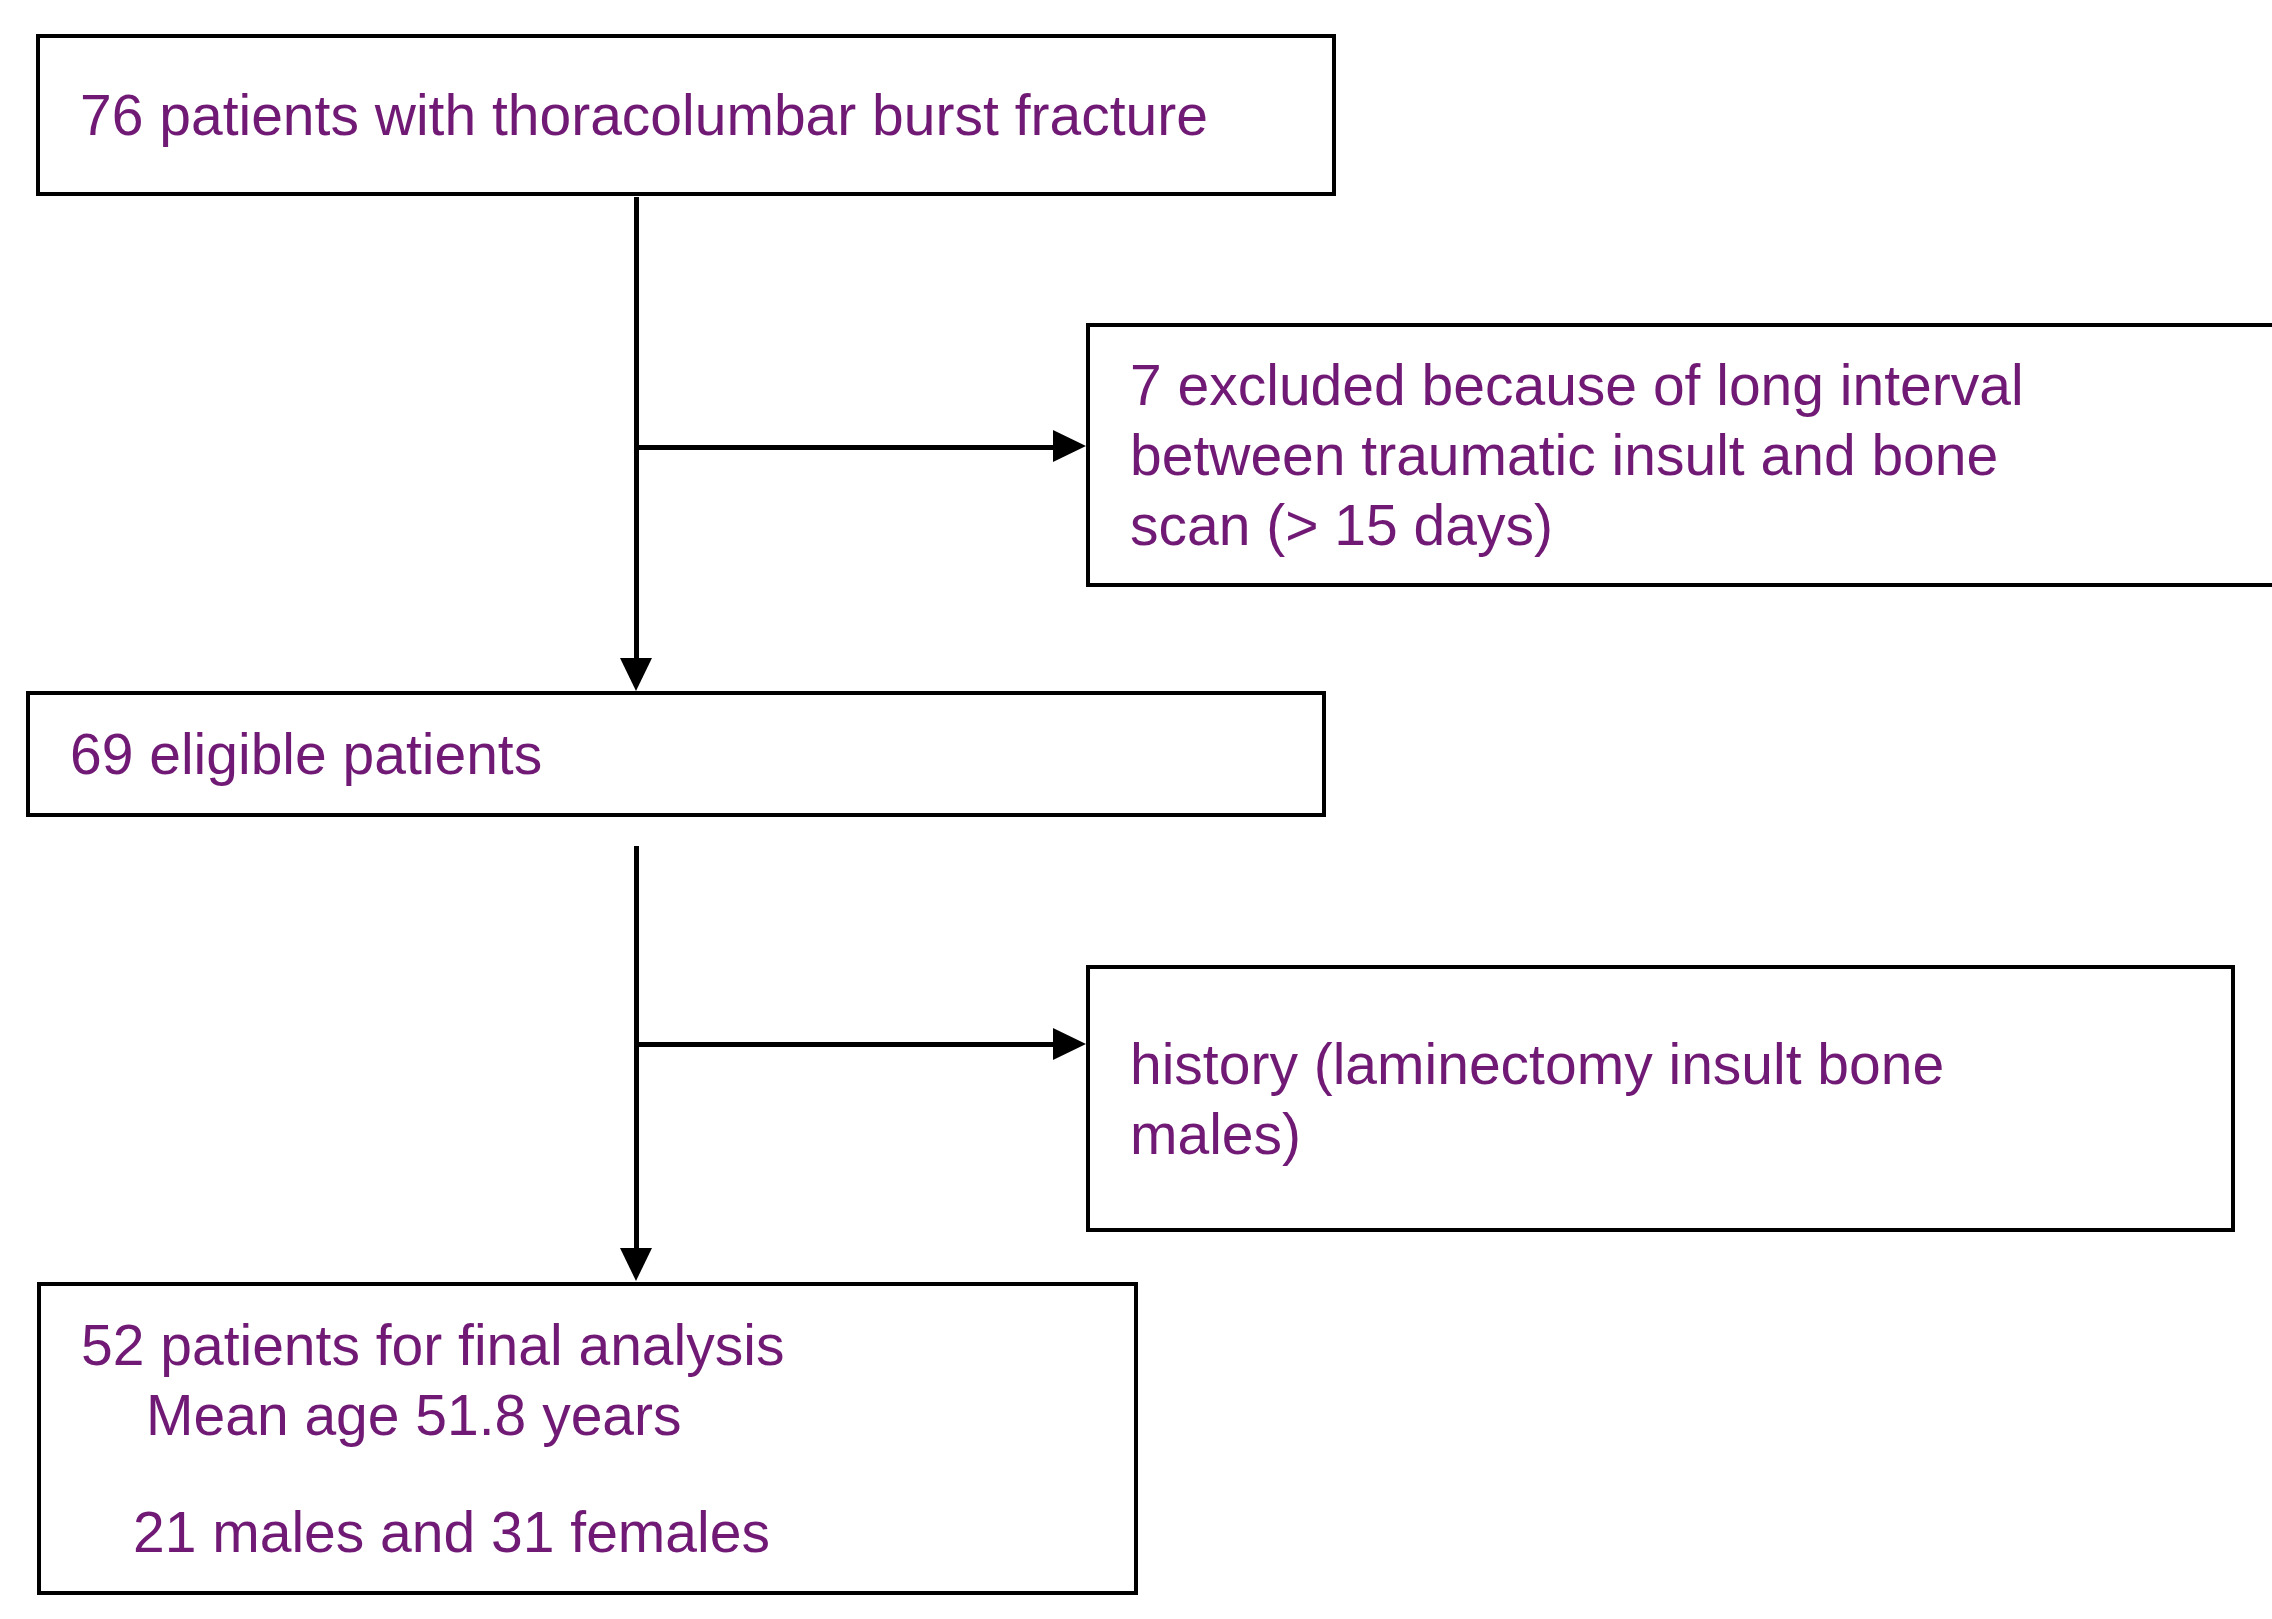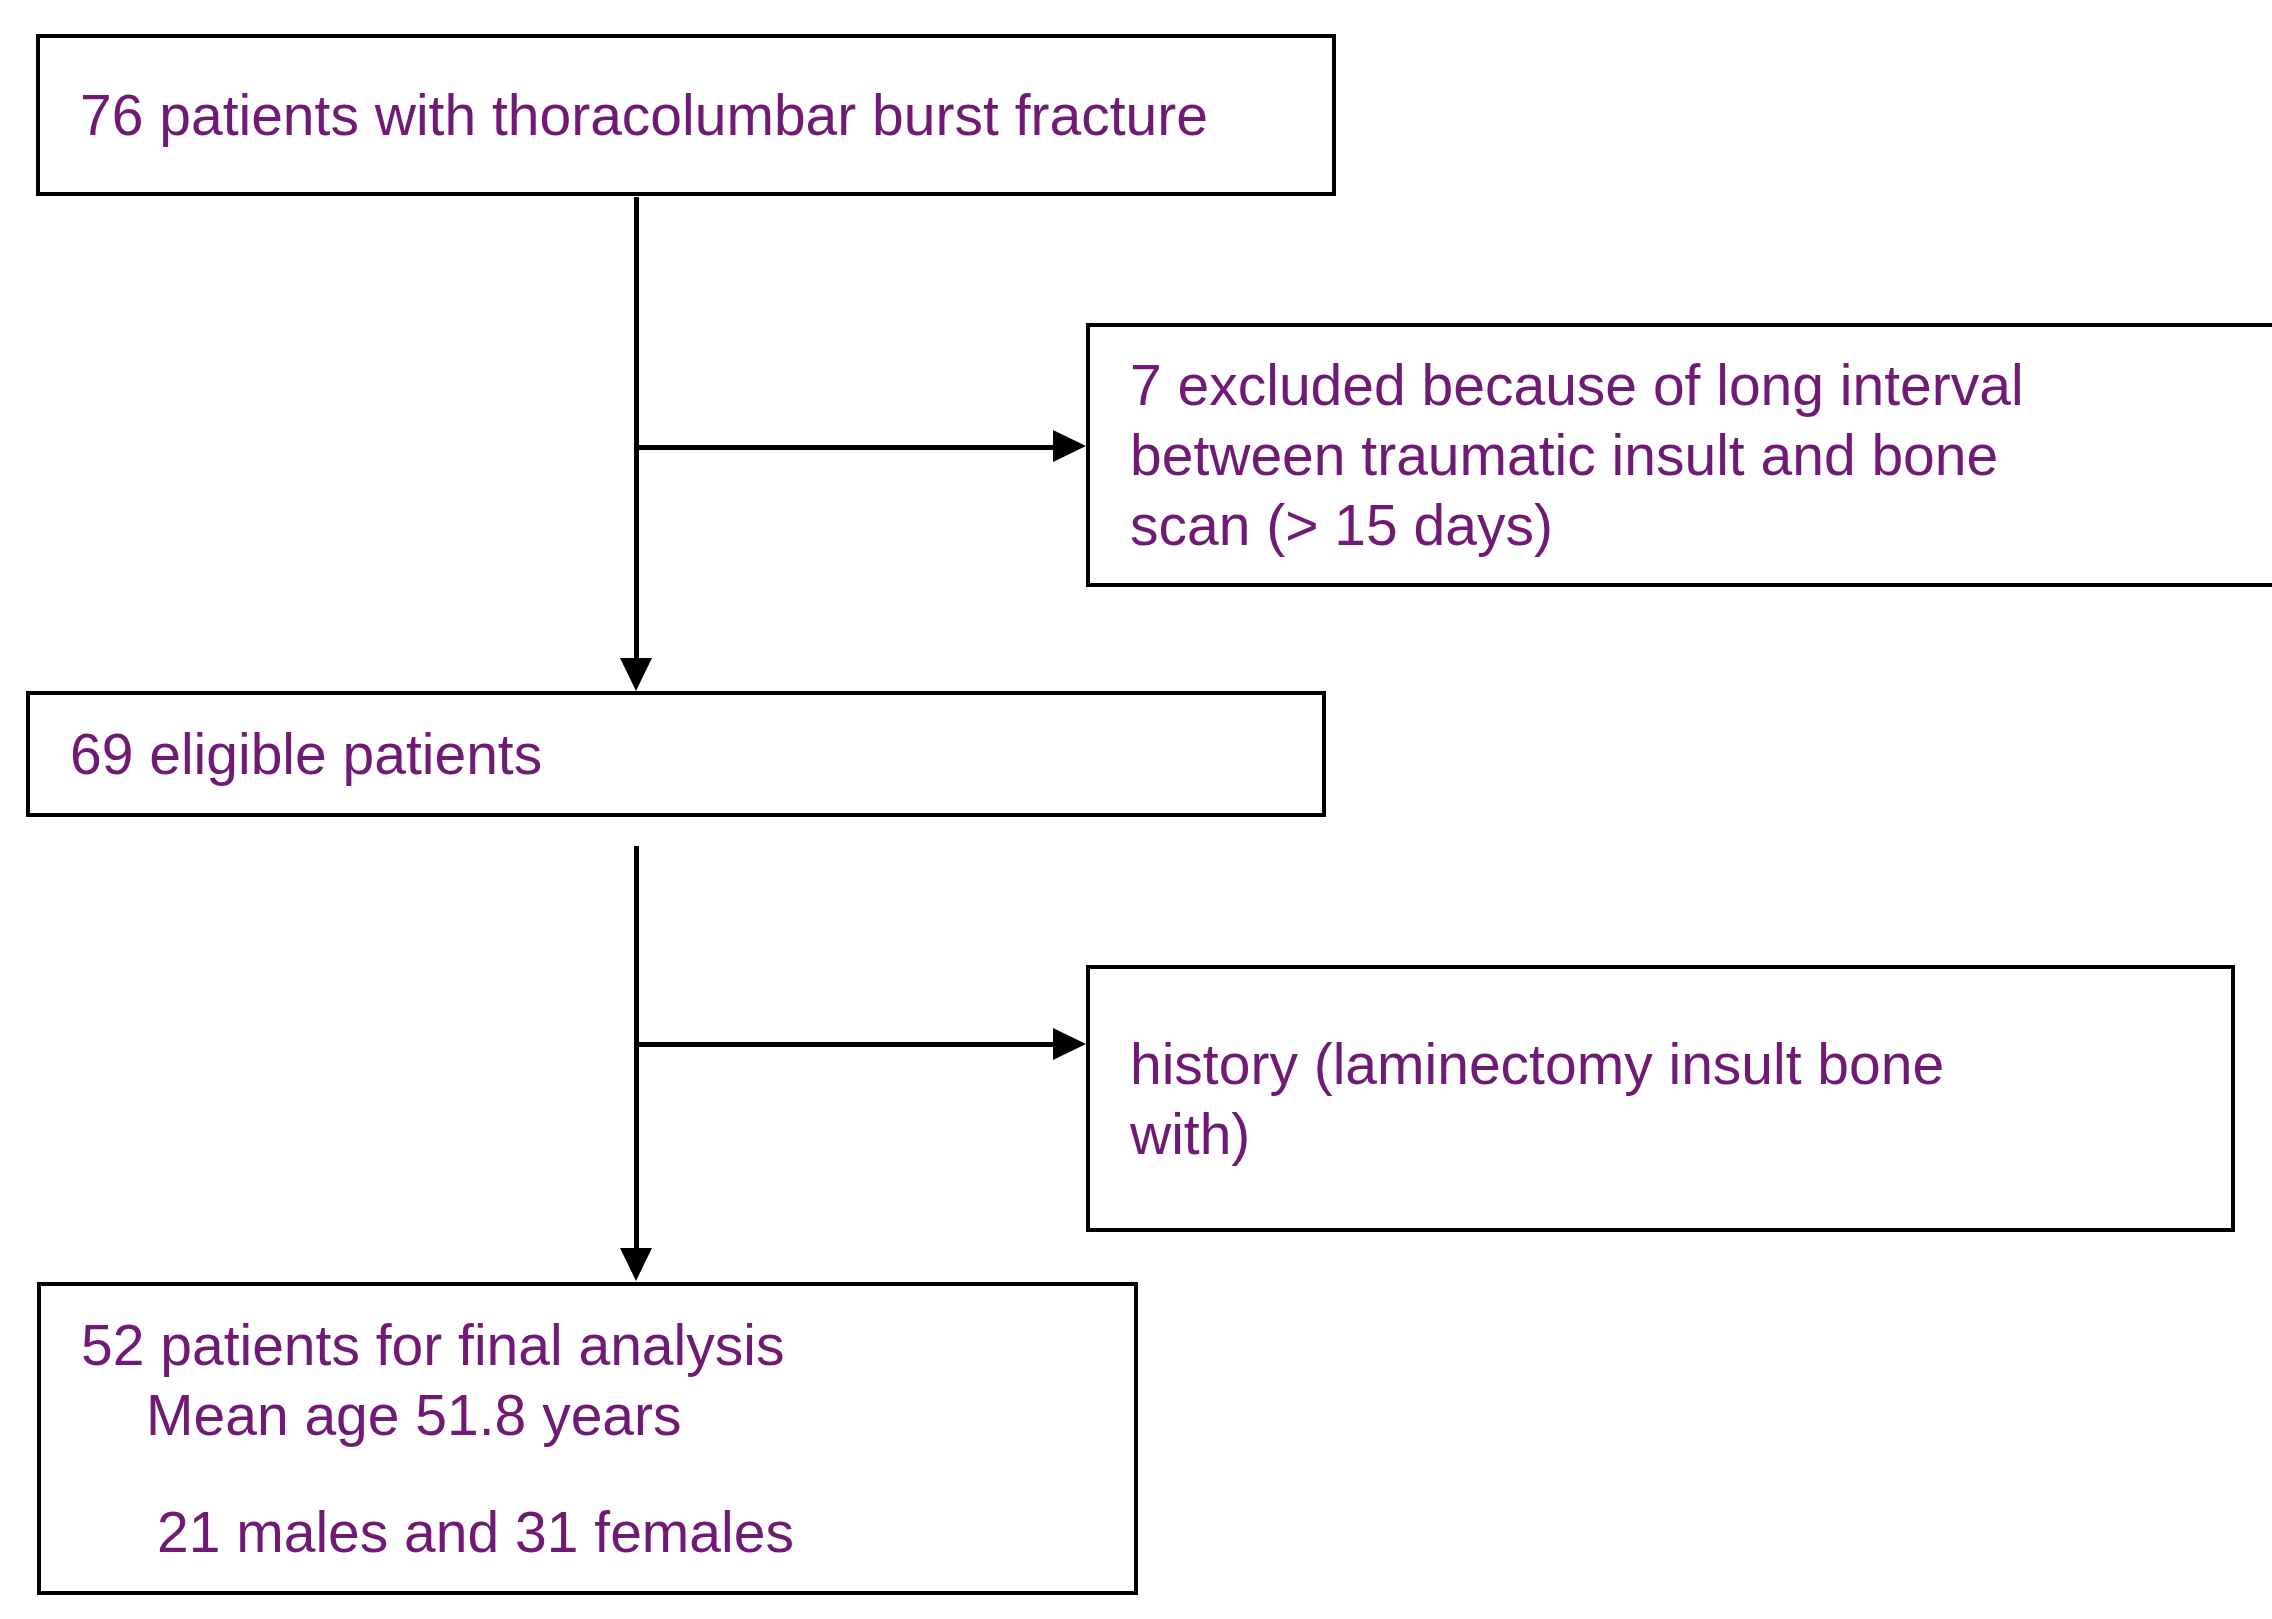--- a/index.html
+++ b/index.html
@@ -31,21 +31,21 @@
   }
   .flow-box .tline { padding-left: 40px; }
 
   .node-enrolled  { left: 36px;   top: 34px;   width: 1300px; height: 162px; }
   .node-excl1     { left: 1086px; top: 323px;  width: 1386px; height: 264px; }
   .node-eligible  { left: 26px;   top: 691px;  width: 1300px; height: 126px; }
   .node-excl2     { left: 1086px; top: 965px; width: 1149px; height: 267px; }
   .node-final     { left: 37px;   top: 1282px; width: 1101px; height: 313px; }
 
   .node-final .indent-1 { padding-left: 105px; }
-  .node-final .indent-2 { padding-left: 116px; margin-top: 47px; }
+  .node-final .indent-2 { padding-left: 92px; margin-top: 47px; }
 
   .connector {
     position: absolute;
     background: #000000;
   }
   .conn-v1 { left: 634px; top: 197px;  width: 4.8px;   height: 464px; }
   .conn-h1 { left: 637px; top: 445px;  width: 418px; height: 4.8px; }
   .conn-v2 { left: 634px; top: 846px; width: 4.8px;   height: 404px; }
   .conn-h2 { left: 637px; top: 1042px; width: 418px; height: 4.8px; }
 
@@ -95,21 +95,21 @@
   </div>
 
   <div class="connector conn-v2"></div>
   <div class="arrowhead arrow-down ah-v2"></div>
 
   <div class="connector conn-h2"></div>
   <div class="arrowhead arrow-right ah-h2"></div>
 
   <div class="flow-box node-excl2">
     <div class="tline">history (laminectomy insult bone</div>
-    <div class="tline">with)</div>
+    <div class="tline">males)</div>
   </div>
 
   <div class="flow-box node-final">
     <div class="tline">52 patients for final analysis</div>
     <div class="tline indent-1">Mean age 51.8 years</div>
     <div class="tline indent-2">21 males and 31 females</div>
   </div>
 
 </div>
 

